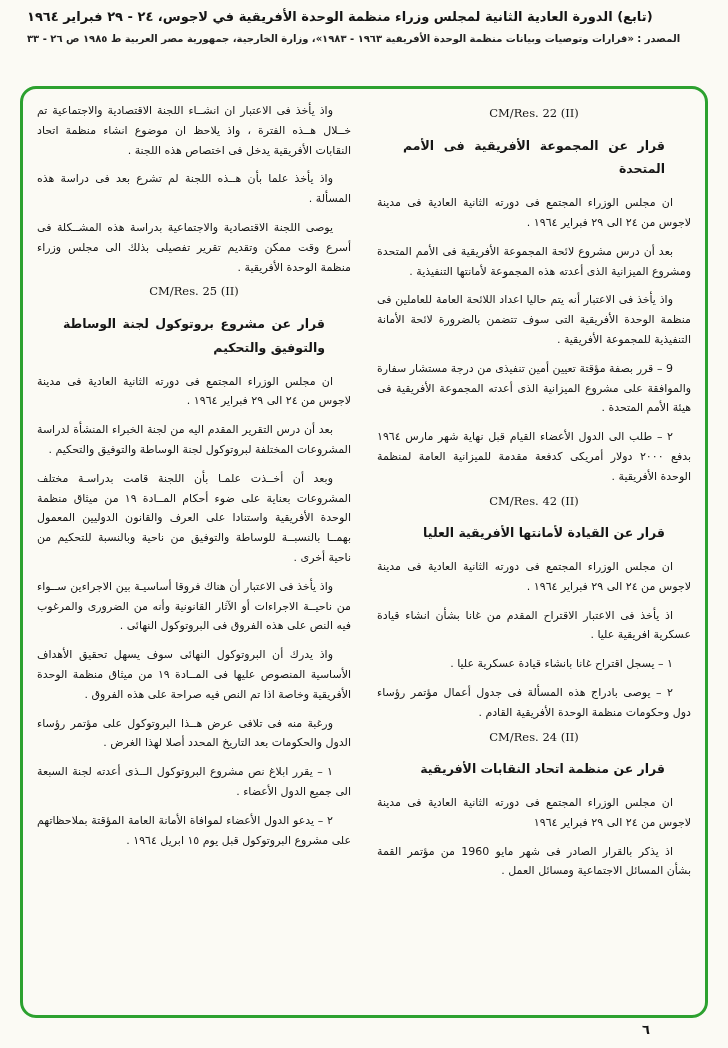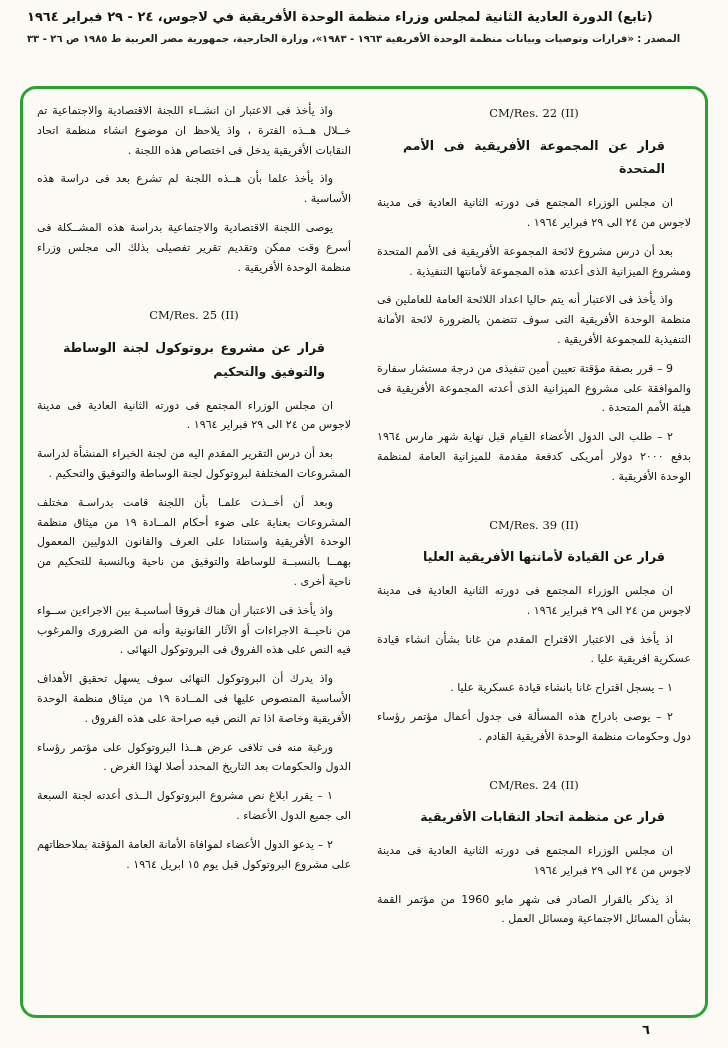--- a/index.html
+++ b/index.html
@@ -25,21 +25,21 @@
     display: flex; direction: rtl; gap: 26px;
     overflow: hidden;
   }
   .column {
     flex: 1 1 0;
     direction: rtl;
     text-align: justify;
     font-size: 11px;
     line-height: 1.8;
   }
-  .res-section + .res-section { margin-top: 28px; }
+  .res-section + .res-section { margin-top: 4px; }
   .res-ref {
     direction: ltr; text-align: center;
     font-family: "DejaVu Serif", "Liberation Serif", serif;
     font-size: 11.5px;
     margin: 2px 0 10px;
     unicode-bidi: embed;
   }
   .res-title {
     font-size: 12.5px; font-weight: bold; 
     margin: 4px 26px 12px; line-height: 1.9;
@@ -66,38 +66,38 @@
         <section class="res-section">
           <div class="res-ref">CM/Res. 22 (II)</div>
           <h2 class="res-title">قرار عن المجموعة الأفريقية فى الأمم المتحدة</h2>
           <p class="res-para">ان مجلس الوزراء المجتمع فى دورته الثانية العادية فى مدينة لاجوس من ٢٤ الى ٢٩ فبراير ١٩٦٤ .</p>
           <p class="res-para">بعد أن درس مشروع لائحة المجموعة الأفريقية فى الأمم المتحدة ومشروع الميزانية الذى أعدته هذه المجموعة لأمانتها التنفيذية .</p>
           <p class="res-para">واذ يأخذ فى الاعتبار أنه يتم حاليا اعداد اللائحة العامة للعاملين فى منظمة الوحدة الأفريقية التى سوف تتضمن بالضرورة لائحة الأمانة التنفيذية للمجموعة الأفريقية .</p>
           <p class="res-para">9 – قرر بصفة مؤقتة تعيين أمين تنفيذى من درجة مستشار سفارة والموافقة على مشروع الميزانية الذى أعدته المجموعة الأفريقية فى هيئة الأمم المتحدة .</p>
           <p class="res-para">٢ – طلب الى الدول الأعضاء القيام قبل نهاية شهر مارس ١٩٦٤ بدفع ٢٠٠٠ دولار أمريكى كدفعة مقدمة للميزانية العامة لمنظمة الوحدة الأفريقية .</p>
         </section>
         <section class="res-section">
-          <div class="res-ref">CM/Res. 39 (II)</div>
+          <div class="res-ref">CM/Res. 42 (II)</div>
           <h2 class="res-title">قرار عن القيادة لأمانتها الأفريقية العليا</h2>
           <p class="res-para">ان مجلس الوزراء المجتمع فى دورته الثانية العادية فى مدينة لاجوس من ٢٤ الى ٢٩ فبراير ١٩٦٤ .</p>
           <p class="res-para">اذ يأخذ فى الاعتبار الاقتراح المقدم من غانا بشأن انشاء قيادة عسكرية افريقية عليا .</p>
           <p class="res-para">١ – يسجل اقتراح غانا بانشاء قيادة عسكرية عليا .</p>
           <p class="res-para">٢ – يوصى بادراج هذه المسألة فى جدول أعمال مؤتمر رؤساء دول وحكومات منظمة الوحدة الأفريقية القادم .</p>
         </section>
         <section class="res-section">
           <div class="res-ref">CM/Res. 24 (II)</div>
           <h2 class="res-title">قرار عن منظمة اتحاد النقابات الأفريقية</h2>
           <p class="res-para">ان مجلس الوزراء المجتمع فى دورته الثانية العادية فى مدينة لاجوس من ٢٤ الى ٢٩ فبراير ١٩٦٤</p>
           <p class="res-para">اذ يذكر بالقرار الصادر فى شهر مايو 1960 من مؤتمر القمة بشأن المسائل الاجتماعية ومسائل العمل .</p>
         </section>
       </div>
     <div class="column column-left">
         <section class="res-section">
           <p class="res-para">واذ يأخذ فى الاعتبار ان انشــاء اللجنة الاقتصادية والاجتماعية تم خــلال هــذه الفترة ، واذ يلاحظ ان موضوع انشاء منظمة اتحاد النقابات الأفريقية يدخل فى اختصاص هذه اللجنة .</p>
-          <p class="res-para">واذ يأخذ علما بأن هــذه اللجنة لم تشرع بعد فى دراسة هذه الأساسية .</p>
+          <p class="res-para">واذ يأخذ علما بأن هــذه اللجنة لم تشرع بعد فى دراسة هذه المسألة .</p>
           <p class="res-para">يوصى اللجنة الاقتصادية والاجتماعية بدراسة هذه المشــكلة فى أسرع وقت ممكن وتقديم تقرير تفصيلى بذلك الى مجلس وزراء منظمة الوحدة الأفريقية .</p>
         </section>
         <section class="res-section">
           <div class="res-ref">CM/Res. 25 (II)</div>
           <h2 class="res-title">قرار عن مشروع بروتوكول لجنة الوساطة والتوفيق والتحكيم</h2>
           <p class="res-para">ان مجلس الوزراء المجتمع فى دورته الثانية العادية فى مدينة لاجوس من ٢٤ الى ٢٩ فبراير ١٩٦٤ .</p>
           <p class="res-para">بعد أن درس التقرير المقدم اليه من لجنة الخبراء المنشأة لدراسة المشروعات المختلفة لبروتوكول لجنة الوساطة والتوفيق والتحكيم .</p>
           <p class="res-para">وبعد أن أخــذت علمـا بأن اللجنة قامت بدراسـة مختلف المشروعات بعناية على ضوء أحكام المــادة ١٩ من ميثاق منظمة الوحدة الأفريقية واستنادا على العرف والقانون الدوليين المعمول بهمــا بالنسبــة للوساطة والتوفيق من ناحية وبالنسبة للتحكيم من ناحية أخرى .</p>
           <p class="res-para">واذ يأخذ فى الاعتبار أن هناك فروقا أساسيـة بين الاجراءين ســواء من ناحيــة الاجراءات أو الآثار القانونية وأنه من الضرورى والمرغوب فيه النص على هذه الفروق فى البروتوكول النهائى .</p>
           <p class="res-para">واذ يدرك أن البروتوكول النهائى سوف يسهل تحقيق الأهداف الأساسية المنصوص عليها فى المــادة ١٩ من ميثاق منظمة الوحدة الأفريقية وخاصة اذا تم النص فيه صراحة على هذه الفروق .</p>

